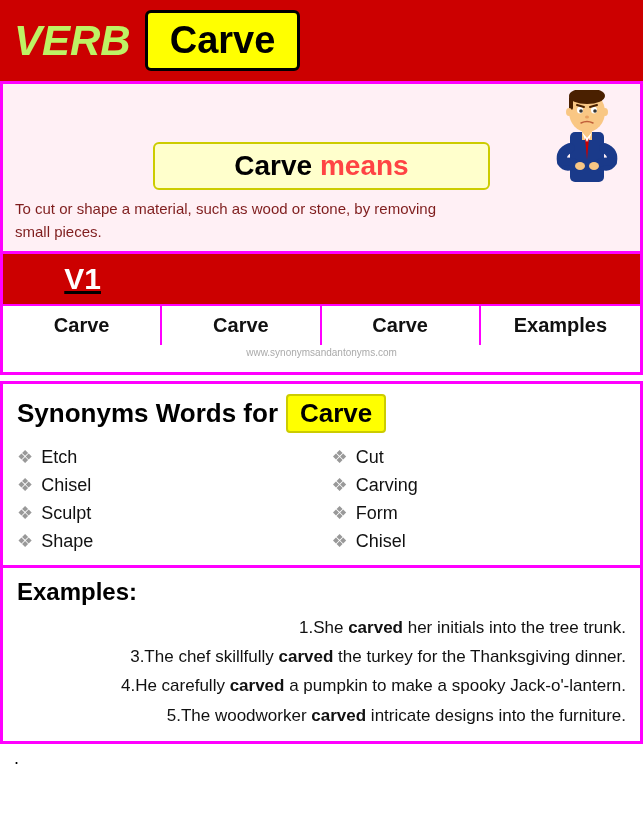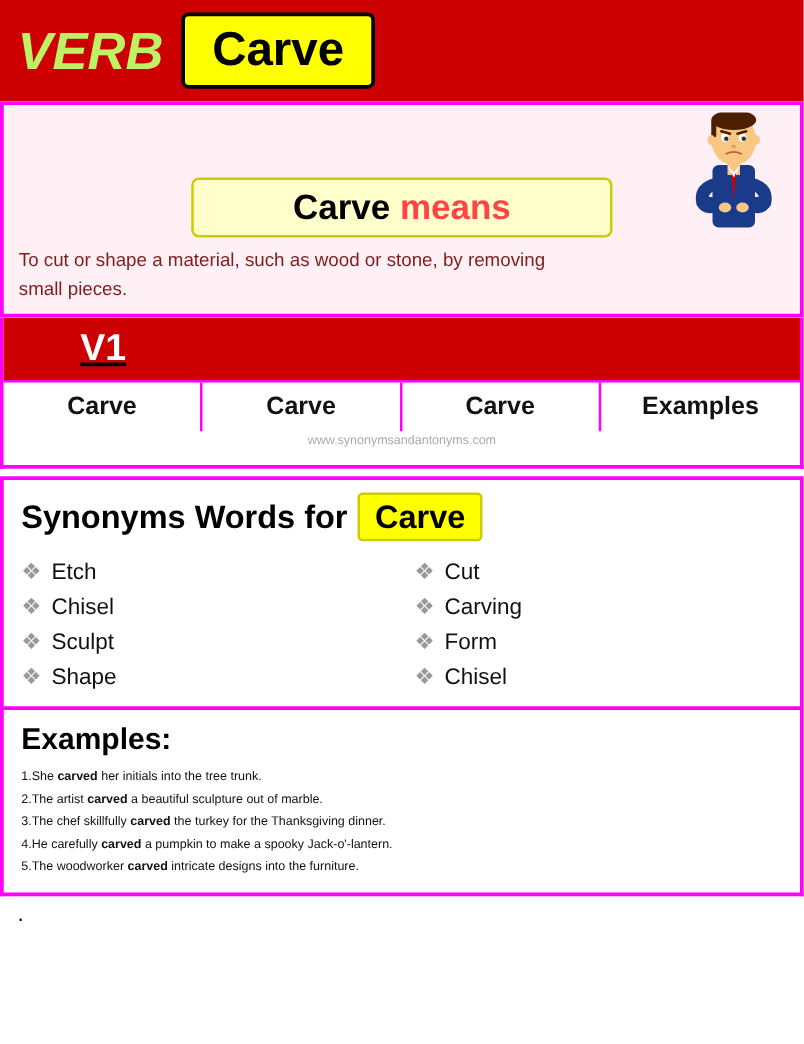--- a/index.html
+++ b/index.html
@@ -182,24 +182,25 @@
       padding: 10px 14px 10px 14px;
       background: #fff;
     }
     .examples-title {
       font-size: 24px;
       font-weight: 900;
       color: #000;
       margin-bottom: 8px;
     }
     .example-item {
-      font-size: 10px;
+      font-size: 17px;
       color: #111;
       line-height: 1.6;
       margin-bottom: 2px;
+      text-align: right;
     }
     .example-item b {
       font-weight: 900;
     }
     .footer-dot {
       font-size: 18px;
       color: #000;
       padding: 4px 14px;
     }
   </style>
@@ -317,20 +318,19 @@
         <span>Chisel</span>
       </div>
     </div>
   </div>
 </div>
 
 <div class="section-examples">
   <div class="examples-title">Examples:</div>
   <div id="examples-list">
       <p class="example-item">1.She <b>carved</b> her initials into the tree trunk.</p>
-      <p class="example-item">2.The artist <b>carved</b> a beautiful sculpture out of marble.</p>
       <p class="example-item">3.The chef skillfully <b>carved</b> the turkey for the Thanksgiving dinner.</p>
       <p class="example-item">4.He carefully <b>carved</b> a pumpkin to make a spooky Jack-o'-lantern.</p>
       <p class="example-item">5.The woodworker <b>carved</b> intricate designs into the furniture.</p>
     </div>
 </div>
 
 <div class="footer-dot">.</div>
 
 </body></html>

